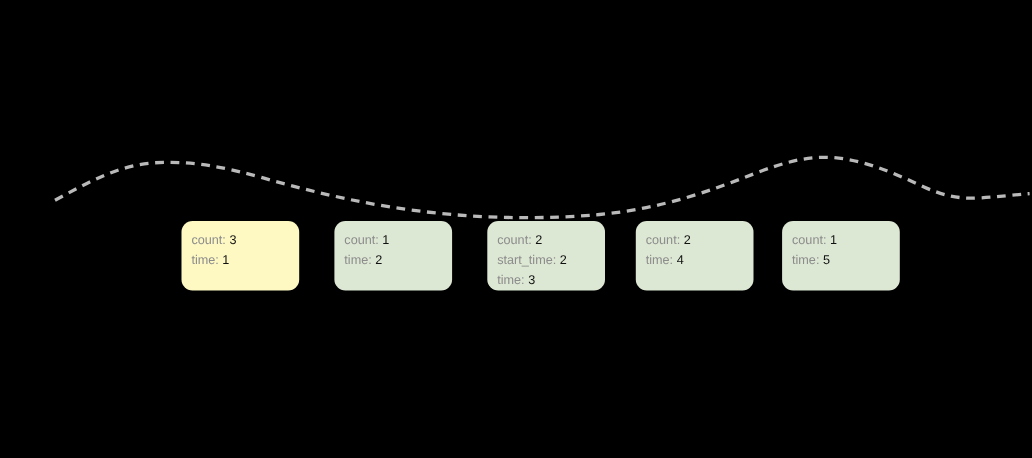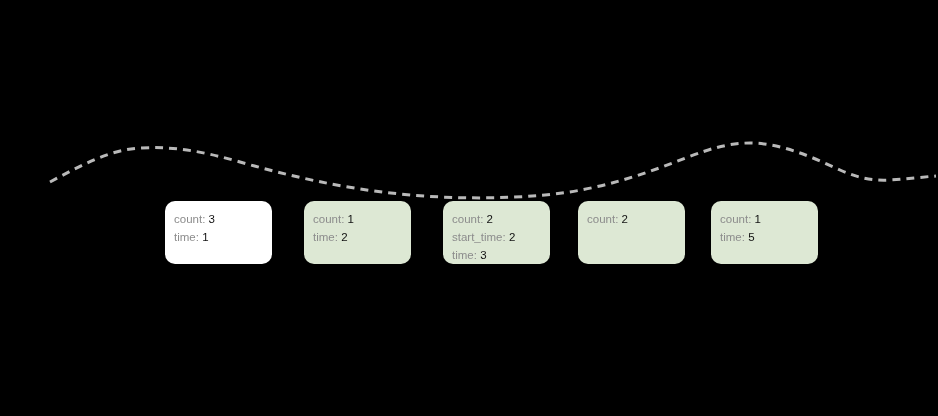--- a/index.html
+++ b/index.html
@@ -46,35 +46,36 @@
 </head>
 <body>
 
 <div id="canvas" style="width: 938px; height: 416px; background: rgb(0, 0, 0);">
 
   <svg id="trend-svg" viewBox="0 0 938 416" xmlns="http://www.w3.org/2000/svg">
     <path id="trend-path" fill="none" stroke-linecap="butt" d="M 50 182 C 80 166, 108 150, 140 148 C 175 146, 205 152, 240 162 C 290 176, 340 188, 400 194 C 450 199, 500 199, 545 195 C 600 190, 645 174, 688 157 C 712 148, 730 143, 750 143 C 780 143, 810 156, 840 170 C 858 178, 872 181, 890 180 C 908 179, 922 177, 936 176" stroke="#b9b9b9" stroke-width="3" stroke-dasharray="8 6"></path>
   </svg>
 
   <div id="boxes-layer">
-      <div class="window-box" style="left: 165px; top: 201px; width: 107px; height: 63px; background: #ffffff;">
+      <div class="window-box" style="left: 165px; top: 201px; width: 107px; height: 63px; background: #fef9c3;">
         <div class="field-line"><span class="field-key">count:</span> <span class="field-val">3</span></div>
         <div class="field-line"><span class="field-key">time:</span> <span class="field-val">1</span></div>
       </div>
       <div class="window-box" style="left: 304px; top: 201px; width: 107px; height: 63px; background: rgb(221, 232, 212);">
         <div class="field-line"><span class="field-key">count:</span> <span class="field-val">1</span></div>
         <div class="field-line"><span class="field-key">time:</span> <span class="field-val">2</span></div>
       </div>
       <div class="window-box" style="left: 443px; top: 201px; width: 107px; height: 63px; background: rgb(221, 232, 212);">
         <div class="field-line"><span class="field-key">count:</span> <span class="field-val">2</span></div>
         <div class="field-line"><span class="field-key">start_time:</span> <span class="field-val">2</span></div>
         <div class="field-line"><span class="field-key">time:</span> <span class="field-val">3</span></div>
       </div>
       <div class="window-box" style="left: 578px; top: 201px; width: 107px; height: 63px; background: rgb(221, 232, 212);">
         <div class="field-line"><span class="field-key">count:</span> <span class="field-val">2</span></div>
+        <div class="field-line"><span class="field-key">time:</span> <span class="field-val">4</span></div>
       </div>
       <div class="window-box" style="left: 711px; top: 201px; width: 107px; height: 63px; background: rgb(221, 232, 212);">
         <div class="field-line"><span class="field-key">count:</span> <span class="field-val">1</span></div>
         <div class="field-line"><span class="field-key">time:</span> <span class="field-val">5</span></div>
       </div>
     </div>
 
 </div>
 
 </body></html>

